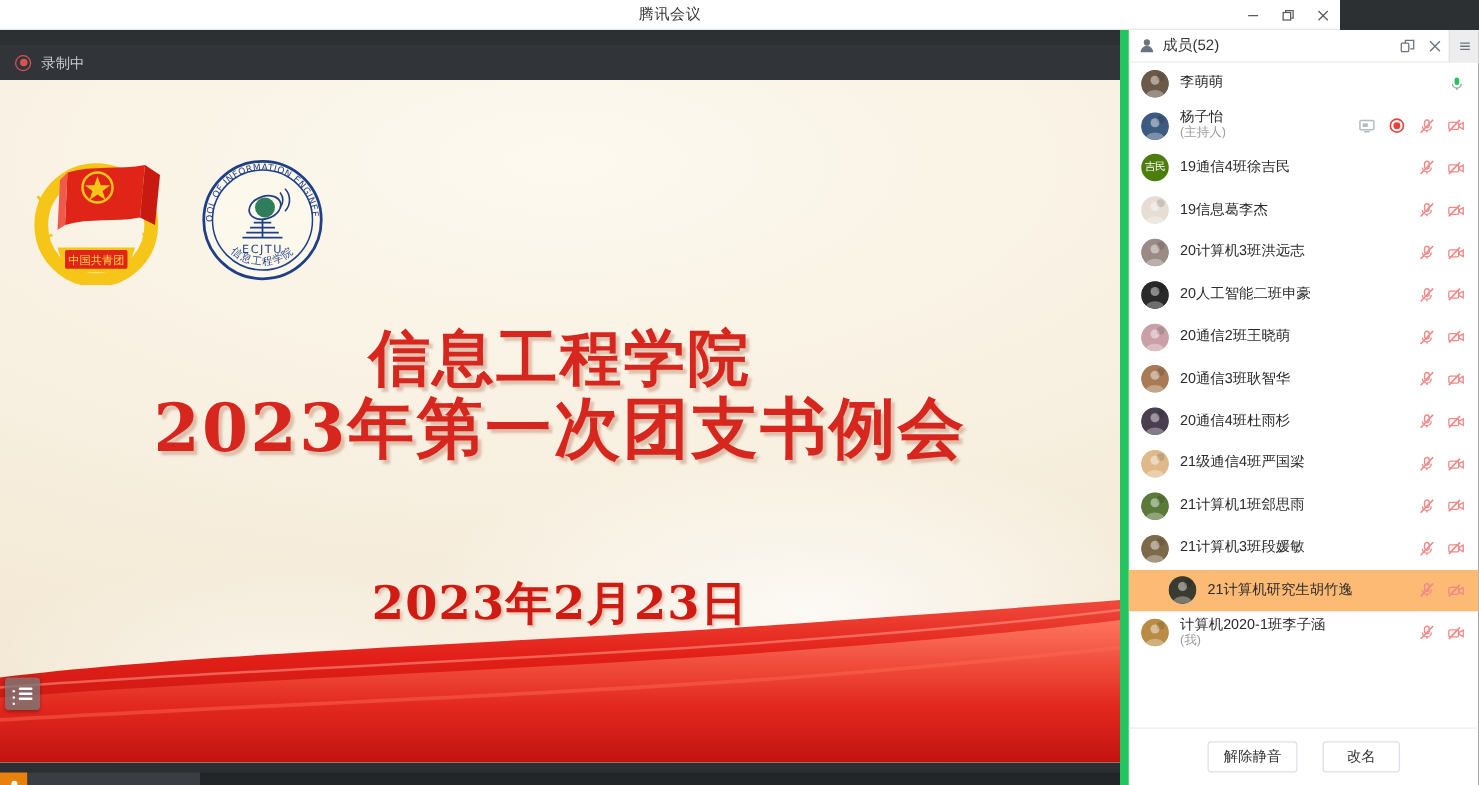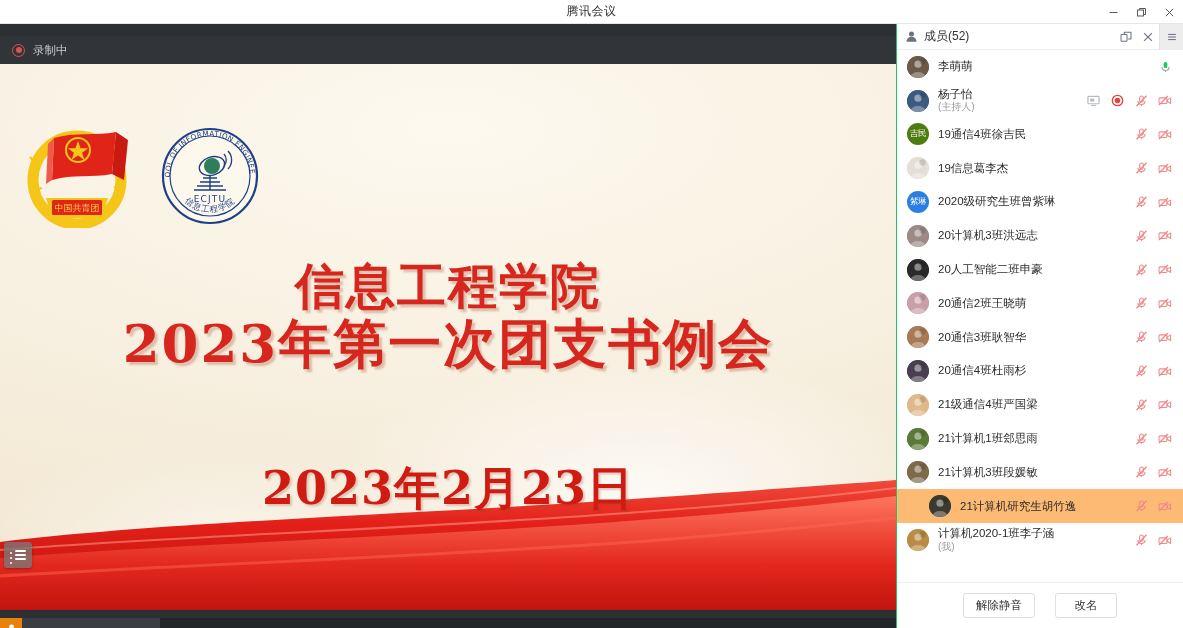--- a/index.html
+++ b/index.html
@@ -6,21 +6,21 @@
   html,body{ width:1183px; height:628px; overflow:hidden; }
   body{
     font-family:"Liberation Sans","DejaVu Sans",sans-serif;
     background:#2c3033;
     -webkit-font-smoothing:antialiased;
   }
   .app{ position:relative; width:1183px; height:628px; }
 
   
   .titlebar{
-    position:absolute; left:0; top:0; width:1183px; height:24px;
+    position:absolute; left:0; top:0; width:1072px; height:24px;
     background:#ffffff; border-bottom:1px solid #e6e6e6;
     display:flex; align-items:center; justify-content:center;
   }
   .titlebar .app-title{ font-size:12px; color:#333; letter-spacing:.5px; }
   .win-ctrls{
     position:absolute; right:0; top:0; height:24px; display:flex; align-items:center;
   }
   .win-btn{
     width:28px; height:24px; display:flex; align-items:center; justify-content:center;
     color:#5a5a5a; font-size:12px; line-height:1; cursor:default;
@@ -71,21 +71,21 @@
     font-family:"DejaVu Serif","Liberation Serif",serif;
     color:#d7261d; font-weight:700; letter-spacing:2px;
     text-shadow:3px 3px 2px rgba(150,60,30,.28);
     line-height:1.12;
   }
   .slide-title .l1{ font-size:49px; }
   .slide-title .l2{ font-size:53px; }
   .slide-date{
     position:absolute; left:0; top:394px; width:896px; text-align:center;
     font-family:"DejaVu Serif","Liberation Serif",serif;
-    font-size:46px; font-weight:700; color:#d01b13; letter-spacing:1px;
+    font-size:37px; font-weight:700; color:#d01b13; letter-spacing:1px;
     text-shadow:2px 2px 2px rgba(150,60,30,.25);
   }
 
   .slide-menu-btn{
     position:absolute; left:4px; top:478px; width:28px; height:26px;
     background:rgba(120,120,120,.78); border-radius:3px;
     display:flex; align-items:center; justify-content:center;
     box-shadow:0 1px 3px rgba(0,0,0,.3);
   }
   .slide-menu-btn .bars{ width:15px; }
@@ -108,21 +108,21 @@
   }
   .tb-item{
     display:flex; align-items:center; gap:6px; height:22px; padding:16px 8px 0 4px;
     background:#3a3e42;
   }
   .tb-label{ font-size:11px; color:#e3e5e7; }
 
   
   .panel{
     position:absolute; left:896px; top:24px; width:287px; height:604px;
-    background:#fff; border-left:1px solid #22c55e; display:flex; flex-direction:column;
+    background:#fff; border-left:7px solid #22c55e; display:flex; flex-direction:column;
   }
   .panel-head{
     height:26px; display:flex; align-items:center; padding-left:8px;
     border-bottom:1px solid #ececec; position:relative;
   }
   .panel-head .ph-title{ font-size:12px; color:#333; margin-left:6px; }
   .ph-actions{ position:absolute; right:0; top:0; height:26px; display:flex; align-items:stretch; }
   .ph-btn{ width:22px; display:flex; align-items:center; justify-content:center; color:#666; }
   .ph-btn.menu{ background:#ededed; width:24px; border-left:1px solid #e2e2e2; }
 
@@ -459,44 +459,20 @@
             <span class="ic">
       <svg width="14" height="13" viewBox="0 0 16 14">
         <rect x="1.2" y="4" width="9" height="6.4" rx="1.2" fill="none" stroke="#f08a88" stroke-width="1.2"></rect>
         <path d="M10.6 6.3 L14.4 4.2 V10.2 L10.6 8.1 Z" fill="none" stroke="#f08a88" stroke-width="1.2"></path>
         <line x1="1.2" y1="12.2" x2="11.4" y2="1.8" stroke="#f08a88" stroke-width="1.5"></line>
       </svg>
             </span>
     </span>
   </div>
   <div class="member">
-    <span class="avatar" style="background:#2b7fe3">紫琳</span>
-    <span class="m-names">
-      <span class="m-name">2020级研究生班曾紫琳</span>
-
-    </span>
-    <span class="m-icons">
-      <span class="ic">
-      <svg width="13" height="14" viewBox="0 0 14 14">
-        <rect x="5" y="1.6" width="4" height="6.6" rx="2" fill="none" stroke="#f08a88" stroke-width="1.2"></rect>
-        <path d="M3.2 7 A3.8 3.8 0 0 0 10.8 7" fill="none" stroke="#f08a88" stroke-width="1.2"></path>
-        <line x1="7" y1="10.7" x2="7" y2="12.4" stroke="#f08a88" stroke-width="1.2"></line>
-        <line x1="1.6" y1="12.6" x2="12.4" y2="1.4" stroke="#f08a88" stroke-width="1.5"></line>
-      </svg>
-            </span>
-            <span class="ic">
-      <svg width="14" height="13" viewBox="0 0 16 14">
-        <rect x="1.2" y="4" width="9" height="6.4" rx="1.2" fill="none" stroke="#f08a88" stroke-width="1.2"></rect>
-        <path d="M10.6 6.3 L14.4 4.2 V10.2 L10.6 8.1 Z" fill="none" stroke="#f08a88" stroke-width="1.2"></path>
-        <line x1="1.2" y1="12.2" x2="11.4" y2="1.8" stroke="#f08a88" stroke-width="1.5"></line>
-      </svg>
-            </span>
-    </span>
-  </div>
-  <div class="member">
     <span class="avatar" style="background:#9b8a86">
     <svg width="22" height="22" viewBox="0 0 22 22">
       <circle cx="11" cy="11" r="11" fill="#9b8a86"></circle>
       <circle cx="11" cy="8.2" r="3.6" fill="rgba(255,255,255,.45)"></circle>
       <path d="M2.4 22 A9.2 9.2 0 0 1 19.6 22 Z" fill="rgba(255,255,255,.32)"></path>
       <circle cx="15.5" cy="5.5" r="3.2" fill="rgba(0,0,0,.12)"></circle>
     </svg>
           </span>
     <span class="m-names">
       <span class="m-name">20计算机3班洪远志</span>

